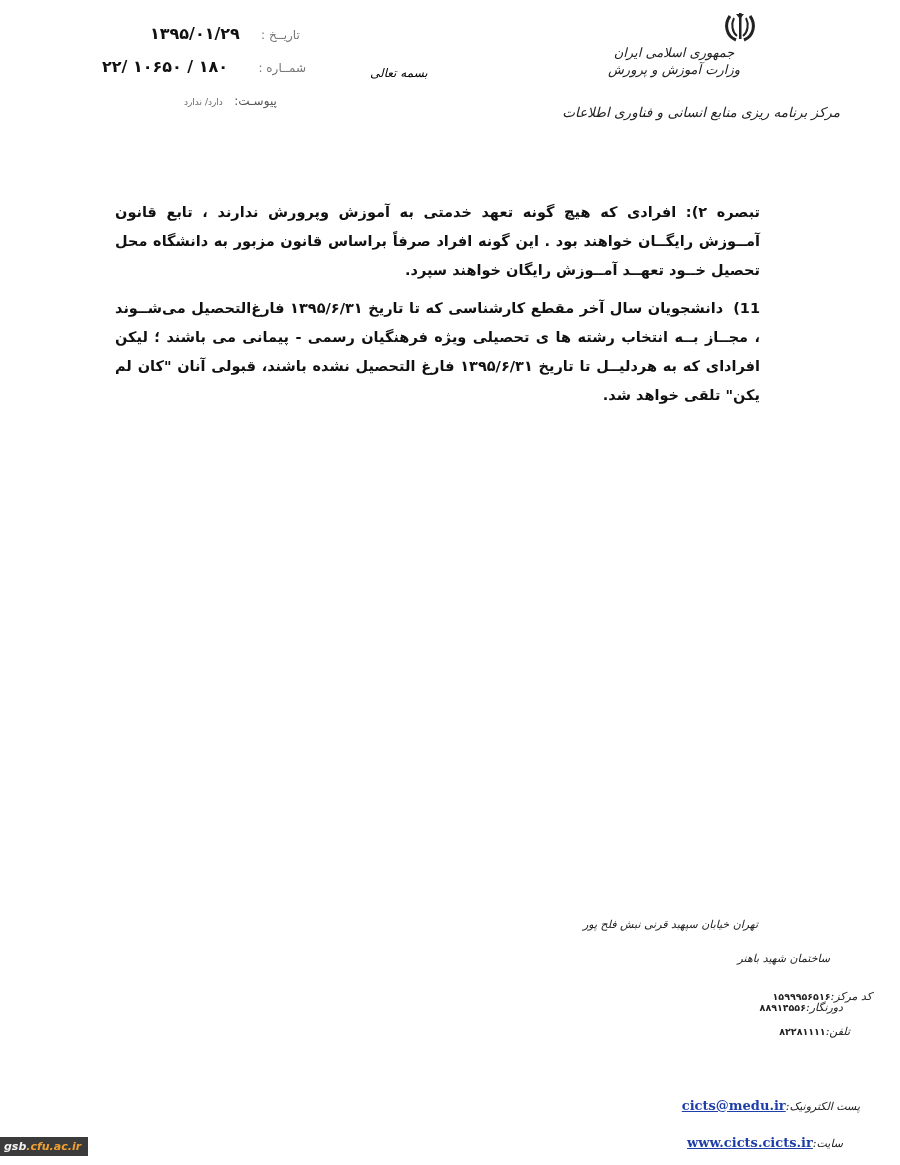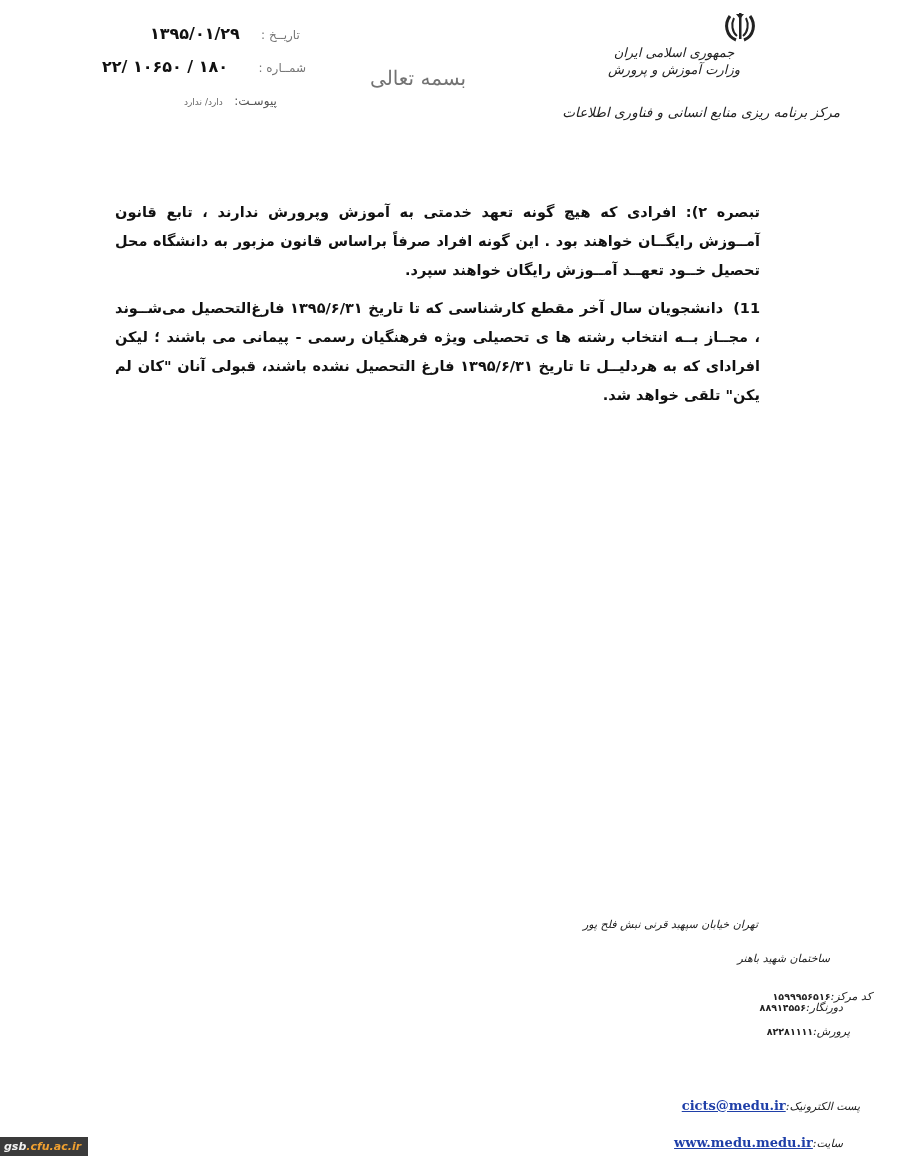--- a/index.html
+++ b/index.html
@@ -13,21 +13,21 @@
   .meta-small { font-size:9px; color:#666; }
 
   
   .emblem { position:absolute; left:722px; top:10px; width:36px; height:36px; }
   .ministry { position:absolute; right:160px; top:44px; text-align:center; direction:rtl;
               font-family:"DejaVu Serif", serif; font-style:italic; font-size:13px; line-height:17px; color:#222; }
   .center-name { position:absolute; right:60px; top:104px; direction:rtl;
               font-family:"DejaVu Serif", serif; font-style:italic; font-size:13.5px; color:#222; white-space:nowrap; }
 
   .bismillah { position:absolute; left:370px; top:66px; direction:rtl; font-family:"DejaVu Serif", serif;
-               font-size:20px; color:#737373; }
+               font-style:italic; font-size:12px; color:#000000; }
 
   
   .body-text { position:absolute; left:115px; width:645px; direction:rtl; text-align:justify;
                font-family:"DejaVu Sans", sans-serif; font-weight:bold; font-size:14.5px; line-height:29px; color:#111; }
   .para1 { top:198px; }
   .para2 { top:294px; }
   .para2 .num { display:inline-block; margin-left:10px; }
 
   
   .foot { position:absolute; direction:rtl; font-family:"DejaVu Serif", serif; font-style:italic; font-size:11px; color:#222; white-space:nowrap; }
@@ -77,27 +77,27 @@
 <div class="body-text para2">
   <span class="num">11)</span><span>دانشجویان سال آخر مقطع کارشناسی که تا تاریخ ۱۳۹۵/۶/۳۱ فارغ‌التحصیل می‌شــوند ، مجــاز بــه انتخاب رشته ها ی تحصیلی ویژه فرهنگیان رسمی - پیمانی می باشند ؛ لیکن افرادای که به هردلیــل تا تاریخ ۱۳۹۵/۶/۳۱ فارغ التحصیل نشده باشند، قبولی آنان "کان لم یکن" تلقی خواهد شد.</span>
 </div>
 
 <div class="foot" style="right:142px; top:918px;">تهران خیابان سپهبد قرنی نبش فلح پور</div>
 <div class="foot" style="right:70px; top:952px;">ساختمان شهید باهنر</div>
 <div class="foot" style="right:28px; top:990px;">
   <span>کد مرکز:</span><span class="val">۱۵۹۹۹۵۶۵۱۶</span>
 </div>
 <div class="foot" style="right:50px; top:1025px;">
-  <span>پرورش:</span><span class="val">۸۲۲۸۱۱۱۱</span>
+  <span>تلفن:</span><span class="val">۸۲۲۸۱۱۱۱</span>
 </div>
 <div class="foot" style="right:57px; top:1001px;">
   <span>دورنگار:</span><span class="val">۸۸۹۱۴۵۵۶</span>
 </div>
 <div class="foot" style="right:40px; top:1098px;">
   <span>پست الکترونیک:</span><a>cicts@medu.ir</a>
 </div>
 <div class="foot" style="right:57px; top:1135px;">
-  <span>سایت:</span><a>www.medu.medu.ir</a>
+  <span>سایت:</span><a>www.cicts.cicts.ir</a>
 </div>
 
 <div class="watermark">
   <span class="w1">gsb</span><span class="w2">.cfu.ac.ir</span>
 </div>
 
 </body></html>

